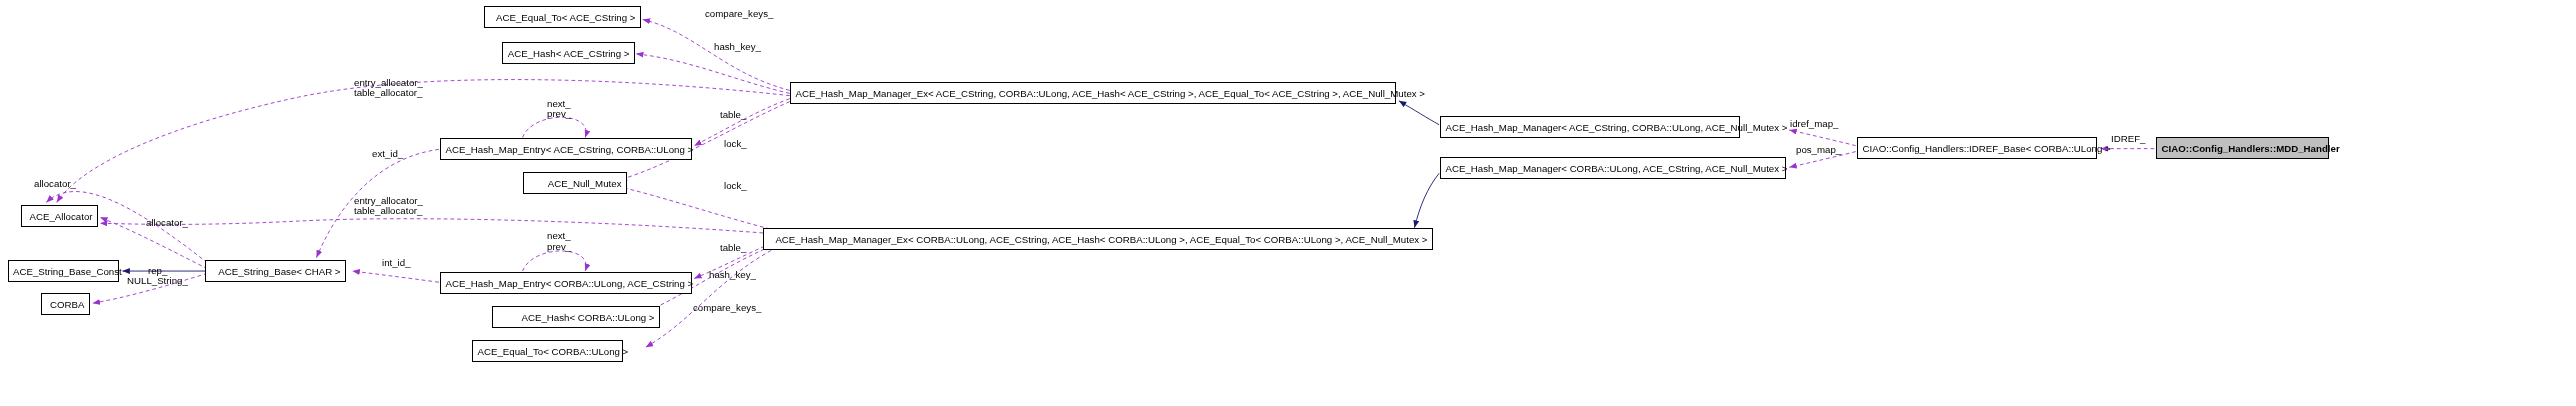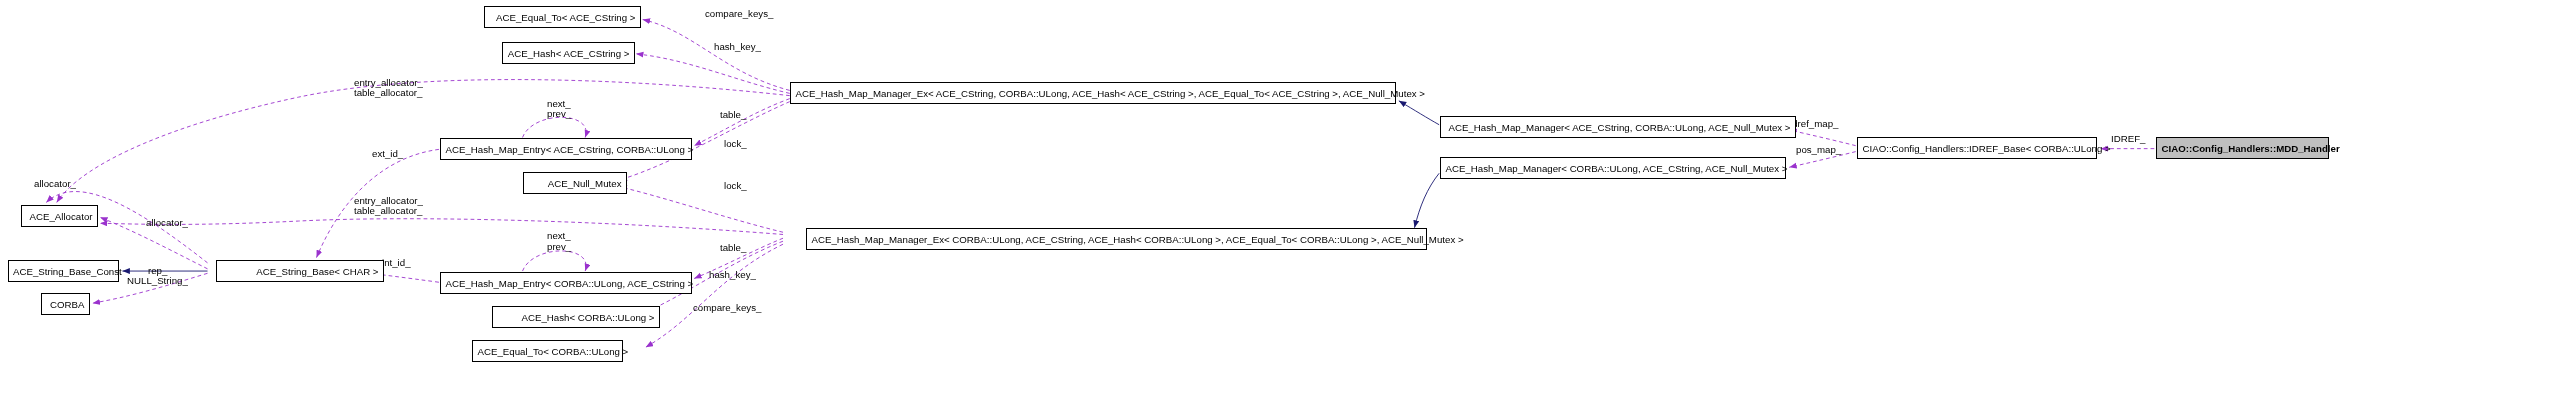--- a/index.html
+++ b/index.html
@@ -108,25 +108,25 @@
   <div class="edge-label" style="left:1796px;top:145px">pos_map_</div>
   <div class="edge-label" style="left:2111px;top:134px">IDREF_</div>
 
   <div class="node" style="left:484px;top:6px;width:157px">ACE_Equal_To&lt; ACE_CString &gt;</div>
   <div class="node" style="left:502px;top:42px;width:133px">ACE_Hash&lt; ACE_CString &gt;</div>
   <div class="node" style="left:790px;top:82px;width:606px">ACE_Hash_Map_Manager_Ex&lt; ACE_CString, CORBA::ULong, ACE_Hash&lt; ACE_CString &gt;, ACE_Equal_To&lt; ACE_CString &gt;, ACE_Null_Mutex &gt;</div>
   <div class="node" style="left:440px;top:138px;width:252px">ACE_Hash_Map_Entry&lt; ACE_CString, CORBA::ULong &gt;</div>
   <div class="node" style="left:523px;top:172px;width:104px">ACE_Null_Mutex</div>
   <div class="node" style="left:21px;top:205px;width:77px">ACE_Allocator</div>
   <div class="node" style="left:7.5px;top:260px;width:111px">ACE_String_Base_Const</div>
-  <div class="node" style="left:216px;top:260px;width:168px">ACE_String_Base&lt; CHAR &gt;</div>
+  <div class="node" style="left:205px;top:260px;width:141px">ACE_String_Base&lt; CHAR &gt;</div>
   <div class="node" style="left:41px;top:293px;width:49px">CORBA</div>
   <div class="node" style="left:440px;top:272px;width:252px">ACE_Hash_Map_Entry&lt; CORBA::ULong, ACE_CString &gt;</div>
-  <div class="node" style="left:806px;top:228px;width:621px">ACE_Hash_Map_Manager_Ex&lt; CORBA::ULong, ACE_CString, ACE_Hash&lt; CORBA::ULong &gt;, ACE_Equal_To&lt; CORBA::ULong &gt;, ACE_Null_Mutex &gt;</div>
+  <div class="node" style="left:763px;top:228px;width:670px">ACE_Hash_Map_Manager_Ex&lt; CORBA::ULong, ACE_CString, ACE_Hash&lt; CORBA::ULong &gt;, ACE_Equal_To&lt; CORBA::ULong &gt;, ACE_Null_Mutex &gt;</div>
   <div class="node" style="left:492px;top:306px;width:168px">ACE_Hash&lt; CORBA::ULong &gt;</div>
   <div class="node" style="left:472px;top:340px;width:151px">ACE_Equal_To&lt; CORBA::ULong &gt;</div>
-  <div class="node" style="left:1440px;top:116px;width:356px">ACE_Hash_Map_Manager&lt; ACE_CString, CORBA::ULong, ACE_Null_Mutex &gt;</div>
+  <div class="node" style="left:1440px;top:116px;width:300px">ACE_Hash_Map_Manager&lt; ACE_CString, CORBA::ULong, ACE_Null_Mutex &gt;</div>
   <div class="node" style="left:1857px;top:137px;width:240px">CIAO::Config_Handlers::IDREF_Base&lt; CORBA::ULong &gt;</div>
   <div class="node" style="left:1440px;top:157px;width:346px">ACE_Hash_Map_Manager&lt; CORBA::ULong, ACE_CString, ACE_Null_Mutex &gt;</div>
   <div class="node hl" style="left:2156px;top:137px;width:173px">CIAO::Config_Handlers::MDD_Handler</div>
 
 </div>
 
 
 </body></html>

